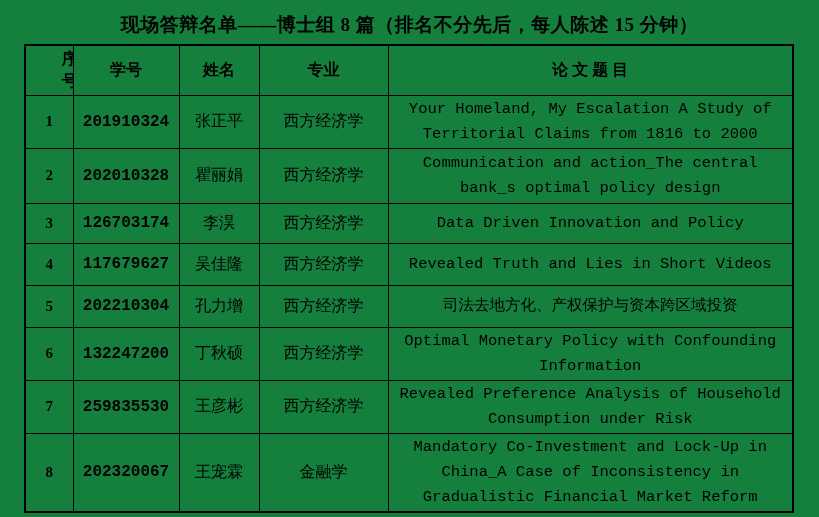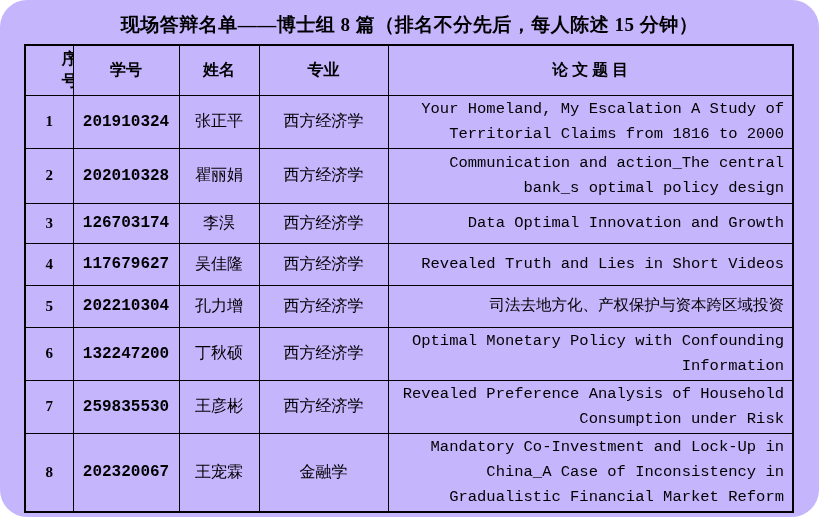--- a/index.html
+++ b/index.html
@@ -4,21 +4,21 @@
 <style>
   * { margin:0; padding:0; box-sizing:border-box; }
   html,body { background:#ffffff; }
   body {
     width:819px; height:517px;
     font-family:"Liberation Serif","DejaVu Serif",serif;
     color:#000;
     position:relative;
     overflow:hidden;
   }
-  .page { position:absolute; inset:0; background:#c4b5fd;border-radius:27px; }
+  .page { position:absolute; inset:0; background:#15803d; }
   .doc-title {
     position:absolute; top:12px; left:0; width:100%;
     text-align:center;
     font-size:19px; font-weight:bold;
     letter-spacing:0.5px;
     white-space:nowrap;
   }
   table.roster {
     position:absolute; left:24px; top:44px;
     width:768px;
@@ -49,21 +49,21 @@
   td.cell-no {
     font-weight:bold;
     font-size:15px;
     font-family:"Liberation Serif","DejaVu Serif",serif;
   }
   td.cell-sid, td.cell-thesis {
     font-family:"Liberation Mono","DejaVu Sans Mono",monospace;
   }
   td.cell-sid { font-size:16px; letter-spacing:0;font-weight:bold; }
   td.cell-thesis {
-    text-align:right;
+    text-align:center;
     font-size:15.5px;
     line-height:25px;
     padding:1px 8px;
   }
 </style>
 </head>
 <body>
 
 <div class="page">
 
@@ -99,21 +99,21 @@
         <td class="cell-sid">202010328</td>
         <td class="cell-name">瞿丽娟</td>
         <td class="cell-major">西方经济学</td>
         <td class="cell-thesis">Communication and action_The central bank_s optimal policy design</td>
       </tr>
       <tr style="height:40px">
         <td class="cell-no">3</td>
         <td class="cell-sid">126703174</td>
         <td class="cell-name">李淏</td>
         <td class="cell-major">西方经济学</td>
-        <td class="cell-thesis">Data Optimal Innovation and Growth</td>
+        <td class="cell-thesis">Data Driven Innovation and Policy</td>
       </tr>
       <tr style="height:42px">
         <td class="cell-no">4</td>
         <td class="cell-sid">117679627</td>
         <td class="cell-name">吴佳隆</td>
         <td class="cell-major">西方经济学</td>
         <td class="cell-thesis">Revealed Truth and Lies in Short Videos</td>
       </tr>
       <tr style="height:42px">
         <td class="cell-no">5</td>

